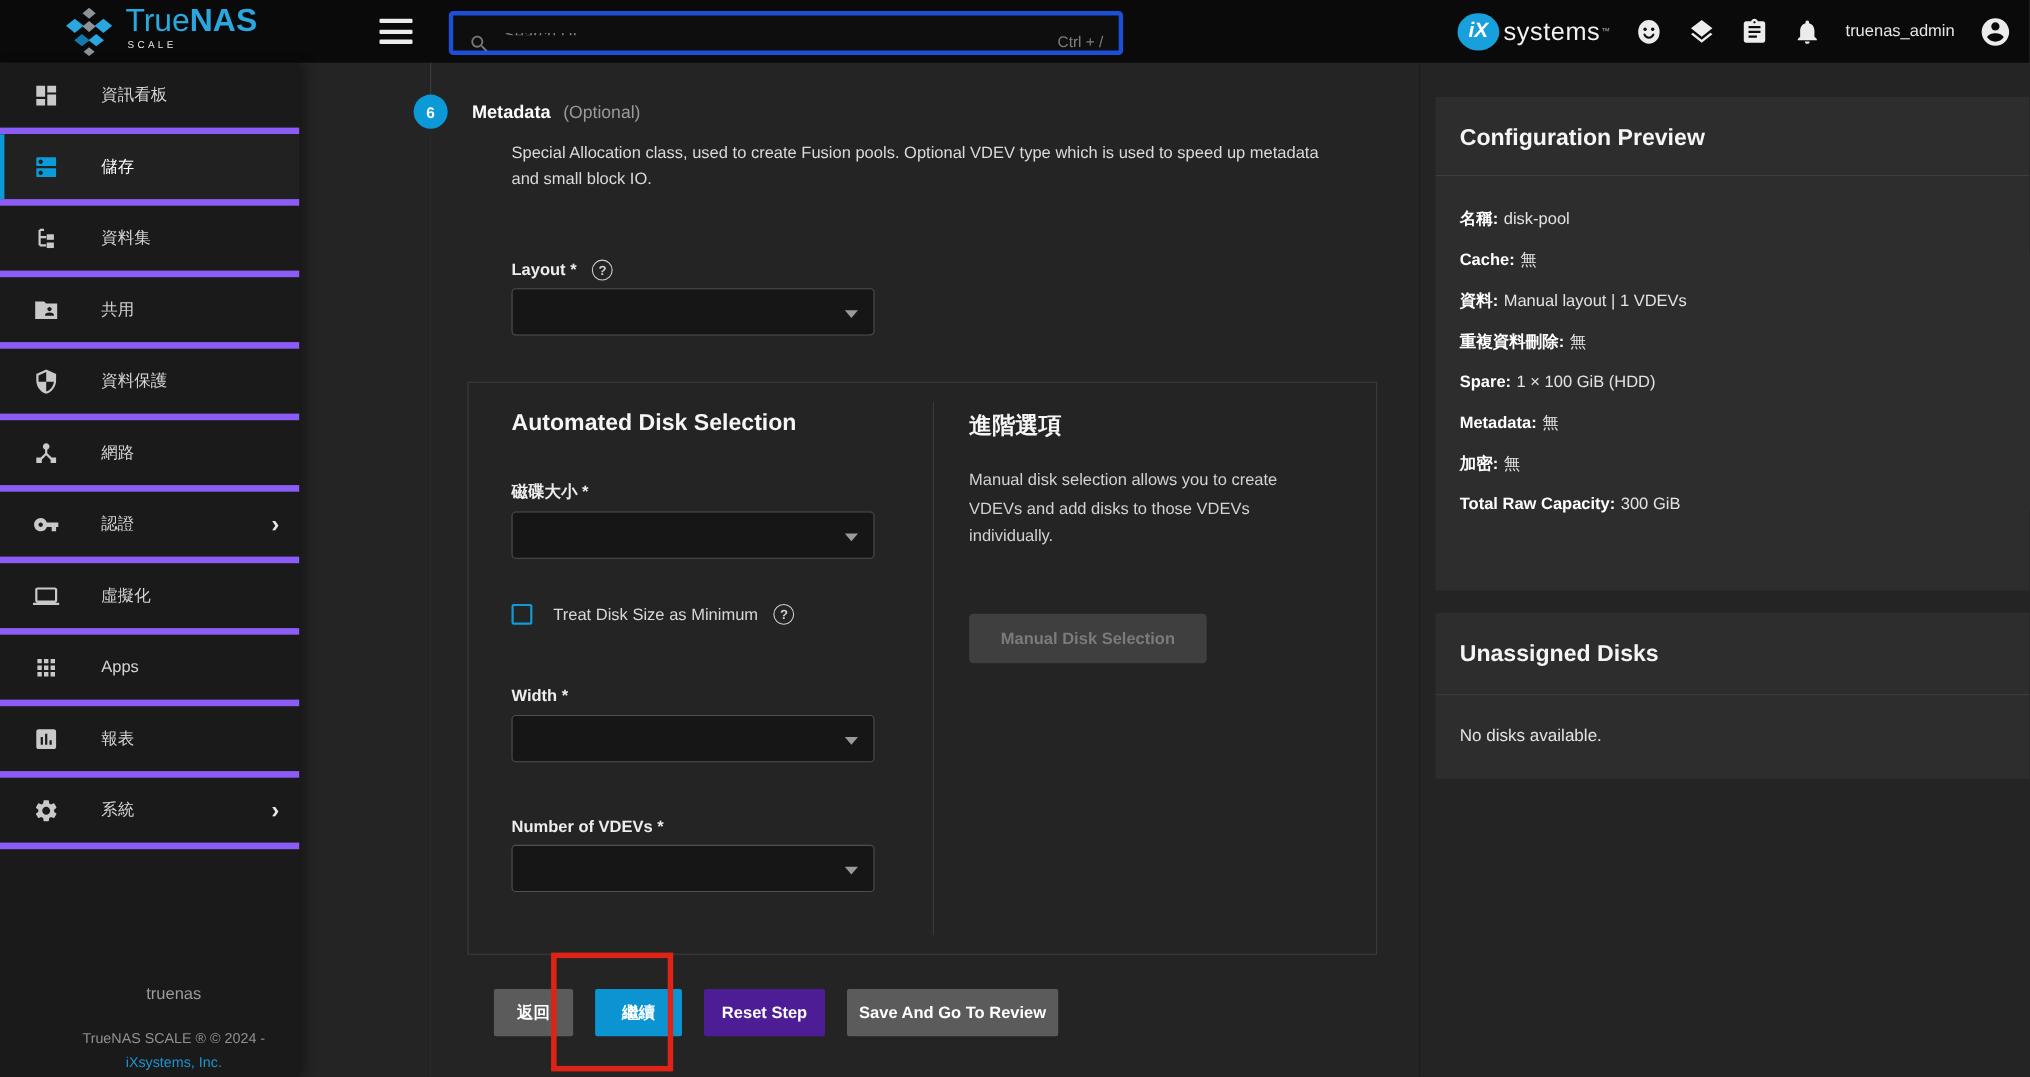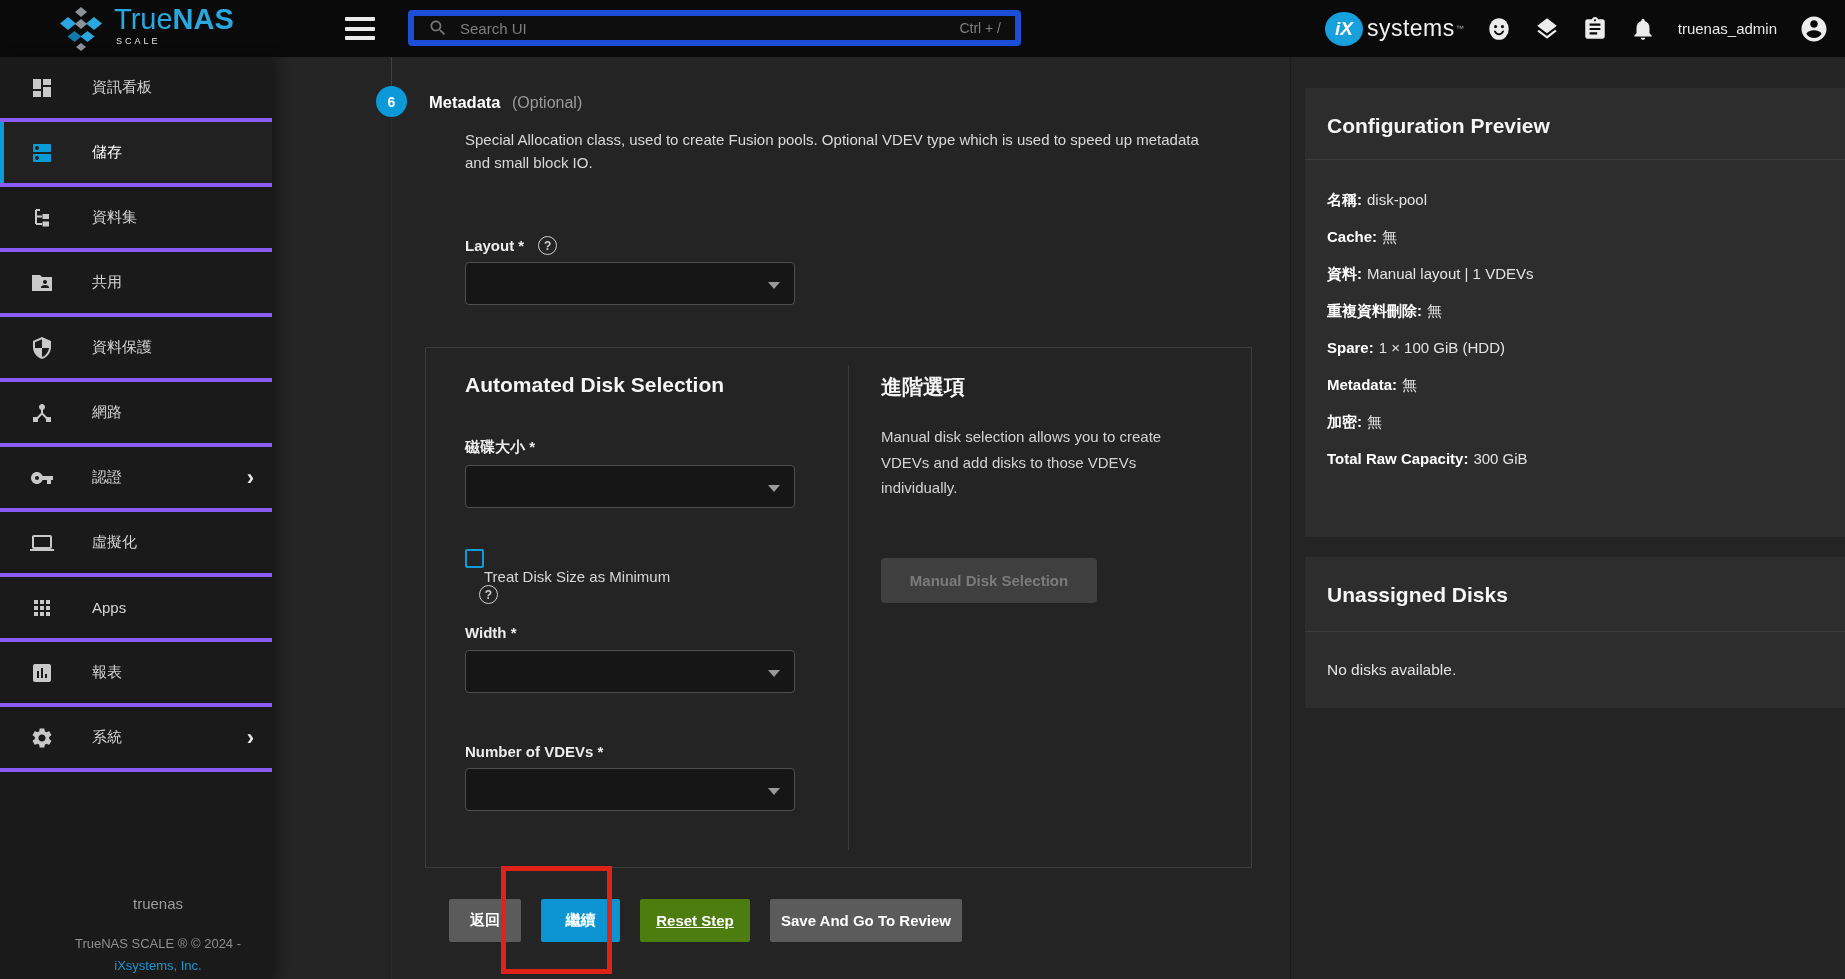--- a/index.html
+++ b/index.html
@@ -14,43 +14,43 @@
   #topbar { position:absolute; left:0; top:0; width:1845px; height:57px; background:#0a0a0a; }
   #brand { position:absolute; left:56px; top:5px; display:flex; align-items:flex-start; }
   #brand-text { margin-left:8px; line-height:1; }
   #brand-true { font-size:29px; color:#2aa7df; font-weight:400; }
   #brand-nas  { font-size:29px; color:#2aa7df; font-weight:700; }
   #brand-scale { font-size:9px; color:#e6e6e6; letter-spacing:3px; margin-top:3px; margin-left:2px; }
   #hamburger { position:absolute; left:345px; top:17px; width:30px; height:23px;
     display:flex; flex-direction:column; justify-content:space-between; cursor:pointer; }
   #hamburger span { height:4px; background:#ececec; border-radius:1px; }
   #search { position:absolute; left:408px; top:10px; width:613px; height:36px;
-    background:#0e0e0e; border:6px solid #1d4ed8; border-radius:4px;
-    display:flex; align-items:center; padding:4px 14px; }
+    background:#0e0e0e; border:4px solid #1d4ed8; border-radius:4px;
+    display:flex; padding:16px 14px; }
   #search input { flex:1; background:transparent; border:none; outline:none;
     color:#cfcfcf; font-size:15px; margin-left:10px; font-family:inherit; }
   #search input::placeholder { color:#7f7f7f; }
   #search-shortcut { color:#7f7f7f; font-size:14px; }
   #topbar-right { position:absolute; right:16px; top:0; height:57px;
     display:flex; align-items:center; gap:22px; }
   #ix-logo { display:flex; align-items:center; }
   #ix-ellipse { width:38px; height:34px; border-radius:50%; background:#18a0dc;
     color:#fff; font-weight:700; font-style:italic; font-size:19px;
     display:flex; align-items:center; justify-content:center; }
   #ix-systems { color:#f2f2f2; font-size:23px; margin-left:4px; letter-spacing:.5px; }
   #ix-tm { color:#aaa; font-size:8px; vertical-align:top; margin-left:1px; }
   #topbar-username { color:#e6e6e6; font-size:15px; }
   .tb-icon { width:26px; height:26px; display:block; cursor:pointer; }
 
   
   #sidebar { position:absolute; left:0; top:57px; width:272px; height:922px;
     background:#1a1a1a; display:flex; flex-direction:column;
     box-shadow:6px 0 10px rgba(0,0,0,.35); }
   .nav-item { height:65px; display:flex; align-items:center; padding-left:30px;
-    border-bottom:4px solid #8b5cf6; cursor:pointer; position:relative; }
+    border-bottom:6px solid #8b5cf6; cursor:pointer; position:relative; }
   .nav-item .nav-icon { width:24px; height:24px; margin-right:38px; flex:none; }
   .nav-label { font-size:15px; color:#d4d4d4; }
   .nav-item.active { background:#212121; box-shadow:inset 4px 0 0 #0b9bd8; }
   .nav-item.active .nav-label { color:#fff; }
   .nav-chevron { position:absolute; right:18px; color:#e8e8e8; font-size:22px; font-weight:700; line-height:1; }
   #sidebar-footer { margin-top:auto; text-align:center; padding:0 0 6px 44px; }
   #footer-hostname { color:#9b9b9b; font-size:15px; margin-bottom:24px; }
   #footer-copyright { color:#8f8f8f; font-size:13px; margin-bottom:7px; }
   #footer-company { color:#1a95d0; font-size:13px; cursor:pointer; }
 
@@ -76,40 +76,40 @@
     border-left:6px solid transparent; border-right:6px solid transparent;
     border-top:7px solid #9a9a9a; }
   #layout-select { left:465px; top:262px; }
 
   #adv-box { position:absolute; left:425px; top:347px; width:827px; height:521px;
     border:1px solid #3b3b3b; }
   #box-divider { position:absolute; left:848px; top:365px; width:1px; height:485px; background:#3b3b3b; }
   #ads-title { position:absolute; left:465px; top:373px; font-size:21px; font-weight:700; color:#f5f5f5; }
   #disksize-label { position:absolute; left:465px; top:438px; }
   #disksize-select { left:465px; top:465px; }
-  #checkbox-row { position:absolute; left:465px; top:549px; display:flex; align-items:flex-start;flex-direction:column; }
+  #checkbox-row { position:absolute; left:465px; top:549px; display:flex; align-items:flex-end; }
   #treat-checkbox { width:19px; height:19px; border:2px solid #0f9bd7; border-radius:2px;
     background:transparent; cursor:pointer; flex:none; }
   #treat-label { font-size:15px; font-weight:400; color:#d8d8d8; margin-left:19px; }
   #width-label { position:absolute; left:465px; top:624px;justify-content:flex-end; }
   #width-select { left:465px; top:650px; }
   #vdev-label { position:absolute; left:465px; top:743px; }
   #vdev-select { left:465px; top:768px; }
   #adv-title { position:absolute; left:881px; top:373px; font-size:21px; font-weight:700; color:#f5f5f5; }
   #adv-desc { position:absolute; left:881px; top:424px; width:318px;
     font-size:15px; line-height:1.7; color:#d3d3d3; }
   #manual-btn { position:absolute; left:881px; top:558px; width:216px; height:45px;
     background:#3f3f3f; color:#7b7b7b; font-weight:700; font-size:15px;
     border:none; border-radius:4px; font-family:inherit; }
 
   .btn { position:absolute; top:899px; height:43px; border:none; border-radius:2px;
     color:#fff; font-weight:700; font-size:15px; font-family:inherit; cursor:pointer;margin-left:24px; }
   #btn-back { left:425px; width:72px;  background:#5b5b5b; }
   #btn-next { left:517px; width:79px;  background:#0b94d1; }
-  #btn-reset{ left:616px; width:110px; background:#4d7c0f;text-decoration:underline; }
+  #btn-reset{ left:616px; width:110px; background:#4c1d95; }
   #btn-save { left:746px; width:192px; background:#5b5b5b; }
   #red-box { position:absolute; left:501px; top:866px; width:111px; height:108px;
     border:5px solid #e02317; pointer-events:none; }
 
   #main-divider { position:absolute; left:1290px; top:57px; width:1px; height:922px; background:#1c1c1c; }
 
   
   .card { position:absolute; left:1305px; width:540px; background:#2d2d2d; }
   #card-preview { top:88px; height:449px; }
   #card-unassigned { top:557px; height:151px; }

